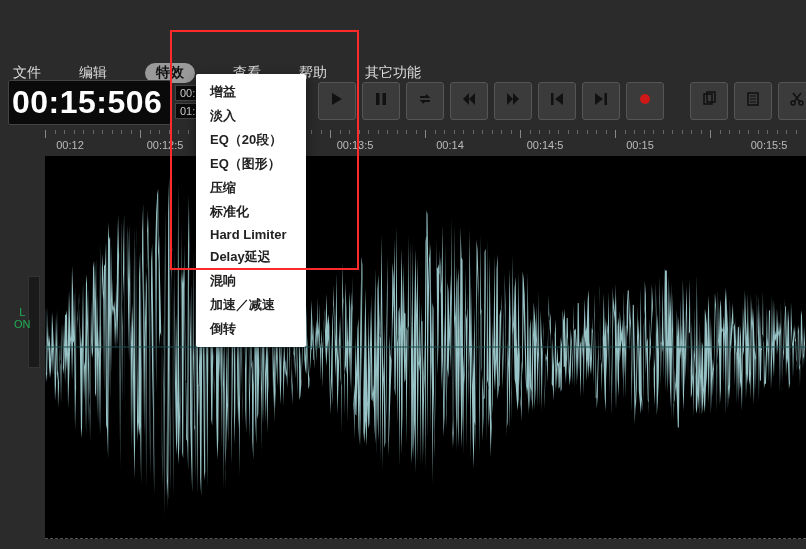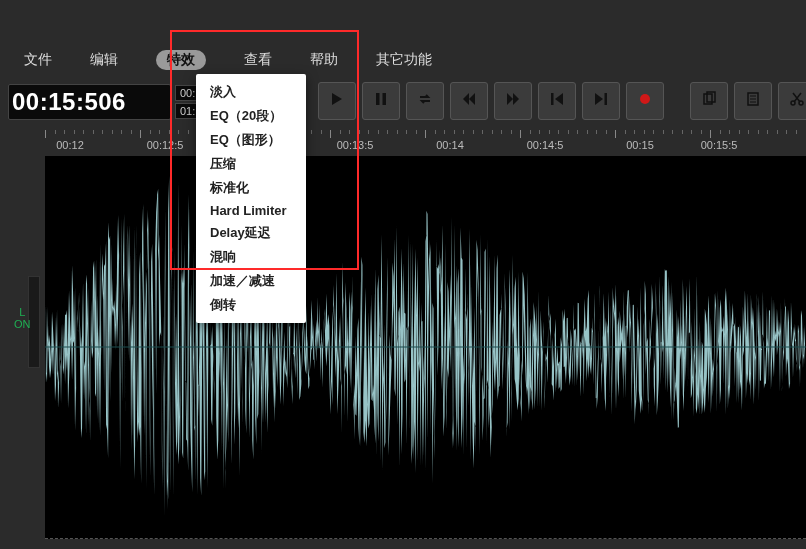--- a/index.html
+++ b/index.html
@@ -9,27 +9,27 @@
     height: 549px;
     background: #2b2b2b;
     font-family: "Microsoft YaHei", "PingFang SC", Arial, sans-serif;
     color: #eee;
     overflow: hidden;
     position: relative;
   }
   
   .menubar {
     position: absolute;
-    top: 48px;
+    top: 61px;
     left: 0;
     right: 0;
     height: 24px;
     display: flex;
     align-items: center;
-    padding-left: 24px;
+    padding-left: 13px;
     gap: 38px;
     font-size: 14px;
     color: #ddd;
   }
   .menubar .menu-item {
     cursor: pointer;
   }
   .menubar .menu-item.active {
     background: #9a9a9a;
     color: #111;
@@ -45,21 +45,21 @@
     right: 0;
     height: 40px;
     display: flex;
     align-items: center;
   }
   .time-display {
     background: #0a0a0a;
     color: #fff;
     font-family: Arial, sans-serif;
     font-weight: bold;
-    font-size: 24px;
+    font-size: 32px;
     padding: 3px 3px;
     border: 1px solid #444;
     border-radius: 2px;
     min-width: 155px;
     letter-spacing: 0.5px;
   }
   .small-time {
     margin-left: 4px;
     display: flex;
     flex-direction: column;
@@ -407,40 +407,41 @@
       <div class="tick-minor" style="left: 731.5px;"></div>
       <div class="tick-minor" style="left: 741px;"></div>
       <div class="tick-minor" style="left: 750.5px;"></div>
       <div class="tick-label" style="left: 25px;">00:12</div>
       <div class="tick-label" style="left: 120px;">00:12:5</div>
       <div class="tick-label" style="left: 215px;">00:13</div>
       <div class="tick-label" style="left: 310px;">00:13:5</div>
       <div class="tick-label" style="left: 405px;">00:14</div>
       <div class="tick-label" style="left: 500px;">00:14:5</div>
       <div class="tick-label" style="left: 595px;">00:15</div>
-      <div class="tick-label" style="left: 674px;">00:15:5</div>
+      <div class="tick-label" style="left: 724px;">00:15:5</div>
     </div>
 </div>
 
 <div class="channel-strip">
   <div class="level-meter"></div>
   <div class="channel-label">
     <div>L</div>
     <div>ON</div>
   </div>
 </div>
 
 <div class="wave-area">
   <svg id="waveform-svg" preserveAspectRatio="none" viewBox="0 0 760 380">
       <path d="M0 190 L0 147.3 L1 227.3 L2 149.6 L3 195.5 L4 177.8 L5 185.4 L6 202.9 L7 154.7 L8 171.5 L9 194.4 L10 243.8 L11 227.6 L12 151.5 L13 250.8 L14 229.7 L15 182.5 L16 246.1 L17 181.2 L18 209.8 L19 165.2 L20 227.2 L21 198.2 L22 213.9 L23 177.8 L24 133.8 L25 163.4 L26 189.3 L27 108.6 L28 134.0 L29 176.6 L30 273.1 L31 228.9 L32 152.1 L33 175.3 L34 135.3 L35 204.1 L36 280.6 L37 270.3 L38 184.2 L39 242.6 L40 209.2 L41 277.6 L42 180.4 L43 131.1 L44 230.8 L45 252.9 L46 143.4 L47 193.0 L48 111.3 L49 104.1 L50 145.4 L51 102.4 L52 261.9 L53 202.6 L54 167.5 L55 278.7 L56 183.9 L57 123.2 L58 143.2 L59 109.5 L60 107.4 L61 84.5 L62 269.2 L63 65.8 L64 83.2 L65 79.5 L66 215.8 L67 121.2 L68 160.0 L69 143.5 L70 154.0 L71 192.0 L72 99.6 L73 58.7 L74 103.0 L75 216.8 L76 91.5 L77 245.3 L78 98.9 L79 57.6 L80 258.4 L81 169.8 L82 68.5 L83 123.7 L84 68.4 L85 152.8 L86 185.4 L87 146.8 L88 172.9 L89 321.7 L90 287.5 L91 78.6 L92 199.3 L93 264.5 L94 278.5 L95 269.5 L96 326.0 L97 77.1 L98 47.7 L99 186.8 L100 113.9 L101 330.3 L102 53.1 L103 80.9 L104 189.2 L105 319.1 L106 138.5 L107 213.9 L108 261.8 L109 337.8 L110 92.8 L111 237.1 L112 38.5 L113 32.9 L114 189.8 L115 175.4 L116 179.1 L117 330.6 L118 156.7 L119 357.8 L120 111.3 L121 279.2 L122 351.2 L123 56.1 L124 20.0 L125 268.9 L126 123.8 L127 90.7 L128 338.4 L129 111.3 L130 167.1 L131 297.5 L132 283.9 L133 25.4 L134 213.4 L135 297.9 L136 68.5 L137 295.0 L138 300.8 L139 86.4 L140 169.8 L141 283.3 L142 281.6 L143 314.2 L144 48.7 L145 265.3 L146 302.8 L147 334.8 L148 224.0 L149 183.7 L150 325.9 L151 28.3 L152 50.4 L153 260.0 L154 197.3 L155 320.0 L156 338.3 L157 197.4 L158 108.6 L159 134.9 L160 323.3 L161 206.1 L162 53.0 L163 195.1 L164 86.3 L165 175.0 L166 262.0 L167 268.3 L168 191.2 L169 244.5 L170 40.0 L171 259.2 L172 302.4 L173 282.7 L174 189.3 L175 230.8 L176 93.0 L177 156.3 L178 332.5 L179 143.4 L180 330.8 L181 179.7 L182 249.1 L183 285.8 L184 45.2 L185 69.5 L186 306.2 L187 253.1 L188 177.7 L189 88.3 L190 220.8 L191 101.6 L192 207.4 L193 79.6 L194 318.0 L195 224.2 L196 138.2 L197 267.2 L198 101.0 L199 181.6 L200 211.2 L201 107.0 L202 195.6 L203 157.9 L204 281.0 L205 224.2 L206 134.2 L207 282.7 L208 301.9 L209 172.2 L210 137.0 L211 124.1 L212 261.7 L213 256.7 L214 210.2 L215 130.2 L216 296.5 L217 107.5 L218 267.1 L219 161.3 L220 216.0 L221 187.6 L222 147.8 L223 237.0 L224 185.7 L225 189.3 L226 109.2 L227 189.6 L228 251.4 L229 171.1 L230 252.1 L231 200.4 L232 230.0 L233 172.5 L234 163.7 L235 207.0 L236 147.3 L237 175.7 L238 209.8 L239 174.6 L240 215.2 L241 219.8 L242 188.7 L243 135.5 L244 169.9 L245 169.1 L246 222.3 L247 247.0 L248 195.5 L249 200.3 L250 221.7 L251 169.0 L252 207.3 L253 139.2 L254 242.8 L255 238.9 L256 227.0 L257 175.6 L258 159.8 L259 173.9 L260 200.4 L261 148.7 L262 198.7 L263 232.1 L264 228.6 L265 188.9 L266 143.0 L267 165.2 L268 202.1 L269 204.0 L270 179.3 L271 162.3 L272 194.1 L273 164.3 L274 191.5 L275 189.2 L276 183.0 L277 230.5 L278 181.1 L279 156.7 L280 173.7 L281 136.8 L282 168.5 L283 157.2 L284 169.2 L285 245.9 L286 194.9 L287 164.5 L288 147.9 L289 169.0 L290 220.5 L291 193.2 L292 256.9 L293 229.3 L294 201.2 L295 156.4 L296 277.1 L297 105.2 L298 152.0 L299 260.6 L300 125.4 L301 152.0 L302 265.7 L303 181.6 L304 203.3 L305 231.6 L306 134.5 L307 157.3 L308 237.4 L309 282.3 L310 179.1 L311 216.1 L312 172.7 L313 160.8 L314 218.8 L315 290.2 L316 100.3 L317 108.5 L318 274.9 L319 285.6 L320 262.9 L321 288.9 L322 255.8 L323 154.5 L324 212.9 L325 147.6 L326 242.0 L327 244.0 L328 227.4 L329 268.7 L330 286.2 L331 162.2 L332 256.4 L333 283.9 L334 142.3 L335 305.5 L336 145.5 L337 313.2 L338 204.6 L339 290.6 L340 284.3 L341 246.5 L342 137.8 L343 280.9 L344 177.7 L345 197.2 L346 203.2 L347 105.8 L348 119.3 L349 231.6 L350 239.3 L351 171.7 L352 268.3 L353 155.6 L354 149.8 L355 172.8 L356 297.3 L357 257.1 L358 105.8 L359 155.9 L360 156.8 L361 287.4 L362 189.0 L363 78.7 L364 273.2 L365 85.0 L366 191.9 L367 87.3 L368 302.5 L369 264.4 L370 315.6 L371 155.6 L372 303.6 L373 222.5 L374 133.7 L375 308.6 L376 165.0 L377 164.1 L378 300.0 L379 182.3 L380 314.0 L381 54.4 L382 57.7 L383 129.3 L384 81.9 L385 280.1 L386 130.3 L387 325.6 L388 234.3 L389 283.4 L390 199.9 L391 109.3 L392 112.2 L393 107.5 L394 118.7 L395 100.5 L396 232.8 L397 201.4 L398 279.2 L399 258.9 L400 86.9 L401 253.8 L402 211.2 L403 220.8 L404 179.8 L405 214.9 L406 60.7 L407 263.7 L408 289.6 L409 171.9 L410 154.2 L411 108.7 L412 259.3 L413 289.9 L414 133.9 L415 226.0 L416 290.7 L417 259.2 L418 196.9 L419 227.5 L420 153.4 L421 163.0 L422 147.9 L423 249.9 L424 72.4 L425 147.5 L426 217.0 L427 277.8 L428 310.9 L429 264.2 L430 269.9 L431 83.3 L432 93.4 L433 127.2 L434 248.8 L435 77.9 L436 210.5 L437 223.5 L438 242.0 L439 240.9 L440 126.9 L441 286.0 L442 81.1 L443 270.8 L444 247.5 L445 300.3 L446 263.3 L447 246.8 L448 175.5 L449 97.8 L450 234.6 L451 201.5 L452 242.7 L453 231.1 L454 228.0 L455 184.6 L456 136.6 L457 206.2 L458 169.9 L459 116.5 L460 150.4 L461 280.0 L462 183.4 L463 215.8 L464 272.1 L465 156.5 L466 264.9 L467 98.4 L468 175.1 L469 221.9 L470 227.6 L471 242.0 L472 253.2 L473 241.5 L474 186.8 L475 253.5 L476 202.8 L477 218.6 L478 148.6 L479 188.9 L480 222.3 L481 237.7 L482 115.5 L483 190.0 L484 252.6 L485 229.7 L486 235.5 L487 160.4 L488 186.1 L489 252.7 L490 231.0 L491 148.4 L492 189.7 L493 206.5 L494 251.0 L495 181.1 L496 253.5 L497 199.4 L498 164.3 L499 251.5 L500 204.6 L501 199.6 L502 188.8 L503 157.6 L504 164.2 L505 156.4 L506 226.7 L507 229.0 L508 243.4 L509 175.2 L510 236.0 L511 204.9 L512 189.0 L513 231.9 L514 229.5 L515 180.0 L516 187.8 L517 153.0 L518 164.5 L519 151.7 L520 185.7 L521 223.1 L522 179.5 L523 190.7 L524 213.0 L525 171.8 L526 183.0 L527 208.0 L528 146.9 L529 230.0 L530 174.2 L531 229.5 L532 146.1 L533 146.5 L534 208.0 L535 239.8 L536 177.9 L537 201.9 L538 172.8 L539 141.7 L540 174.5 L541 169.8 L542 142.0 L543 133.0 L544 208.1 L545 217.2 L546 170.6 L547 175.6 L548 227.9 L549 157.9 L550 195.6 L551 251.6 L552 239.3 L553 196.0 L554 127.6 L555 202.0 L556 207.9 L557 178.6 L558 209.6 L559 241.3 L560 254.0 L561 163.7 L562 176.8 L563 134.5 L564 242.3 L565 147.4 L566 258.8 L567 183.8 L568 140.8 L569 157.0 L570 127.1 L571 251.9 L572 168.5 L573 159.9 L574 205.9 L575 190.9 L576 182.4 L577 222.7 L578 133.7 L579 219.7 L580 169.1 L581 168.2 L582 180.7 L583 132.8 L584 155.6 L585 172.2 L586 255.3 L587 161.1 L588 218.2 L589 266.8 L590 240.4 L591 191.1 L592 149.3 L593 233.5 L594 244.1 L595 256.4 L596 242.5 L597 254.0 L598 168.8 L599 152.8 L600 217.6 L601 184.7 L602 180.5 L603 258.0 L604 161.8 L605 184.2 L606 166.4 L607 151.0 L608 211.6 L609 201.1 L610 143.8 L611 258.2 L612 243.6 L613 222.6 L614 144.7 L615 185.2 L616 185.2 L617 195.6 L618 181.7 L619 112.6 L620 114.3 L621 113.4 L622 186.7 L623 119.4 L624 160.8 L625 136.1 L626 264.4 L627 133.8 L628 246.4 L629 242.7 L630 224.6 L631 242.5 L632 270.3 L633 269.8 L634 205.0 L635 141.7 L636 234.0 L637 122.3 L638 157.4 L639 235.4 L640 154.5 L641 129.1 L642 232.9 L643 176.2 L644 175.4 L645 212.9 L646 164.5 L647 231.8 L648 191.0 L649 204.6 L650 219.1 L651 118.0 L652 231.9 L653 180.6 L654 257.8 L655 219.8 L656 184.8 L657 189.2 L658 245.8 L659 255.6 L660 231.4 L661 219.5 L662 156.0 L663 138.4 L664 214.6 L665 160.7 L666 200.6 L667 240.1 L668 203.0 L669 136.2 L670 153.9 L671 255.1 L672 133.3 L673 187.7 L674 247.3 L675 232.5 L676 170.0 L677 173.9 L678 159.0 L679 189.2 L680 257.5 L681 178.2 L682 151.3 L683 241.9 L684 142.0 L685 195.6 L686 179.6 L687 166.7 L688 169.7 L689 166.2 L690 196.2 L691 195.5 L692 169.6 L693 170.7 L694 232.8 L695 224.2 L696 253.3 L697 198.9 L698 193.7 L699 157.1 L700 241.8 L701 216.0 L702 226.2 L703 163.9 L704 212.2 L705 242.6 L706 141.9 L707 218.8 L708 247.4 L709 183.3 L710 233.1 L711 141.5 L712 163.8 L713 244.1 L714 154.3 L715 190.8 L716 193.0 L717 134.2 L718 231.3 L719 226.1 L720 227.0 L721 197.0 L722 180.5 L723 224.6 L724 157.2 L725 207.5 L726 138.8 L727 201.6 L728 220.0 L729 178.6 L730 173.9 L731 198.3 L732 186.8 L733 162.6 L734 234.5 L735 145.6 L736 235.3 L737 191.5 L738 203.7 L739 141.3 L740 219.3 L741 201.1 L742 207.4 L743 231.5 L744 225.4 L745 171.2 L746 189.7 L747 181.7 L748 169.6 L749 185.1 L750 181.4 L751 214.9 L752 176.1 L753 167.8 L754 230.1 L755 153.2 L756 158.9 L757 196.9 L758 202.4 L759 167.0 L759 208.0 L758 169.4 L757 211.4 L756 181.7 L755 198.9 L754 208.4 L753 213.6 L752 167.3 L751 207.9 L750 201.7 L749 166.6 L748 185.7 L747 220.8 L746 171.0 L745 144.9 L744 232.4 L743 165.3 L742 152.1 L741 189.3 L740 150.5 L739 148.7 L738 166.5 L737 207.1 L736 231.8 L735 179.1 L734 165.0 L733 180.2 L732 172.5 L731 151.5 L730 184.8 L729 181.8 L728 142.4 L727 181.7 L726 206.6 L725 232.2 L724 153.7 L723 153.5 L722 210.6 L721 149.4 L720 195.1 L719 225.5 L718 186.2 L717 177.9 L716 177.4 L715 223.4 L714 223.5 L713 139.0 L712 181.3 L711 136.6 L710 194.6 L709 203.8 L708 168.4 L707 150.7 L706 173.9 L705 137.5 L704 228.5 L703 222.4 L702 135.9 L701 180.6 L700 161.9 L699 133.4 L698 174.0 L697 149.3 L696 218.3 L695 179.3 L694 167.0 L693 245.9 L692 200.0 L691 245.9 L690 158.6 L689 229.6 L688 182.8 L687 146.2 L686 160.4 L685 172.5 L684 242.0 L683 227.2 L682 251.7 L681 150.7 L680 131.0 L679 145.5 L678 227.4 L677 172.6 L676 175.6 L675 142.5 L674 151.0 L673 183.2 L672 195.9 L671 209.8 L670 134.7 L669 179.0 L668 215.6 L667 201.7 L666 226.2 L665 256.5 L664 165.9 L663 245.6 L662 216.4 L661 167.8 L660 158.2 L659 151.7 L658 227.9 L657 247.4 L656 257.4 L655 217.9 L654 164.5 L653 252.5 L652 236.9 L651 256.4 L650 251.2 L649 149.9 L648 259.5 L647 216.4 L646 236.7 L645 240.9 L644 121.7 L643 166.5 L642 231.6 L641 156.8 L640 224.5 L639 157.8 L638 253.9 L637 236.8 L636 167.4 L635 202.8 L634 191.2 L633 159.2 L632 180.5 L631 152.5 L630 234.5 L629 210.2 L628 262.5 L627 194.0 L626 125.2 L625 250.6 L624 226.3 L623 187.8 L622 235.7 L621 189.0 L620 234.1 L619 143.7 L618 222.0 L617 127.8 L616 175.8 L615 227.9 L614 118.8 L613 196.1 L612 156.8 L611 177.3 L610 125.3 L609 249.1 L608 228.9 L607 145.4 L606 127.1 L605 195.8 L604 205.8 L603 246.9 L602 242.7 L601 205.5 L600 137.6 L599 124.0 L598 218.8 L597 251.7 L596 238.0 L595 130.2 L594 202.5 L593 161.2 L592 188.6 L591 230.5 L590 252.7 L589 195.9 L588 147.9 L587 148.1 L586 217.1 L585 146.3 L584 196.5 L583 133.4 L582 133.7 L581 150.1 L580 241.6 L579 156.3 L578 242.7 L577 162.6 L576 176.9 L575 167.4 L574 153.7 L573 239.8 L572 222.5 L571 137.6 L570 252.1 L569 164.1 L568 154.4 L567 130.5 L566 221.9 L565 161.4 L564 239.1 L563 200.9 L562 164.6 L561 221.3 L560 160.2 L559 180.1 L558 136.1 L557 184.2 L556 236.1 L555 186.6 L554 135.0 L553 185.4 L552 205.2 L551 239.9 L550 241.0 L549 135.5 L548 206.3 L547 160.1 L546 218.6 L545 193.1 L544 185.2 L543 221.3 L542 201.8 L541 224.3 L540 190.9 L539 178.9 L538 238.1 L537 175.5 L536 187.2 L535 184.3 L534 191.0 L533 190.6 L532 223.6 L531 186.4 L530 171.3 L529 173.8 L528 171.1 L527 228.2 L526 184.7 L525 218.2 L524 228.5 L523 215.2 L522 160.9 L521 161.3 L520 226.7 L519 209.5 L518 209.9 L517 156.5 L516 231.9 L515 234.5 L514 204.1 L513 205.6 L512 209.0 L511 231.7 L510 161.6 L509 178.7 L508 208.9 L507 180.2 L506 227.6 L505 179.3 L504 171.4 L503 138.1 L502 225.8 L501 203.1 L500 196.0 L499 238.9 L498 174.6 L497 195.3 L496 178.9 L495 153.1 L494 251.2 L493 133.5 L492 250.8 L491 193.2 L490 167.9 L489 156.5 L488 145.3 L487 253.5 L486 240.9 L485 161.5 L484 172.0 L483 257.1 L482 234.2 L481 228.3 L480 175.8 L479 138.1 L478 121.7 L477 115.0 L476 264.1 L475 242.4 L474 220.9 L473 115.1 L472 201.2 L471 180.6 L470 120.0 L469 131.0 L468 166.8 L467 177.7 L466 236.4 L465 165.6 L464 112.0 L463 180.0 L462 265.1 L461 271.6 L460 192.6 L459 117.0 L458 198.5 L457 233.0 L456 151.2 L455 153.4 L454 158.4 L453 240.8 L452 97.9 L451 112.1 L450 197.3 L449 233.6 L448 205.1 L447 164.3 L446 289.8 L445 172.2 L444 99.0 L443 232.7 L442 222.8 L441 228.7 L440 92.1 L439 95.4 L438 257.9 L437 283.2 L436 151.4 L435 158.9 L434 297.1 L433 147.2 L432 112.1 L431 165.4 L430 296.6 L429 149.1 L428 201.8 L427 228.8 L426 128.0 L425 302.6 L424 189.2 L423 217.0 L422 134.9 L421 292.9 L420 110.5 L419 179.2 L418 299.0 L417 103.4 L416 101.2 L415 70.8 L414 252.8 L413 111.4 L412 127.3 L411 293.4 L410 226.2 L409 68.0 L408 257.3 L407 291.5 L406 164.6 L405 117.7 L404 174.0 L403 134.8 L402 125.4 L401 272.4 L400 212.7 L399 154.4 L398 246.2 L397 68.2 L396 119.5 L395 138.0 L394 92.9 L393 184.1 L392 218.5 L391 83.0 L390 228.0 L389 301.7 L388 151.7 L387 146.1 L386 236.1 L385 87.5 L384 104.9 L383 166.6 L382 283.2 L381 78.0 L380 84.9 L379 232.4 L378 198.4 L377 308.2 L376 145.7 L375 190.3 L374 214.8 L373 204.2 L372 100.9 L371 160.1 L370 92.1 L369 142.7 L368 195.9 L367 288.1 L366 306.5 L365 97.8 L364 265.1 L363 168.9 L362 173.3 L361 170.2 L360 222.0 L359 225.2 L358 189.7 L357 140.0 L356 91.5 L355 168.4 L354 309.6 L353 177.5 L352 186.2 L351 69.4 L350 199.3 L349 81.6 L348 145.9 L347 172.0 L346 211.5 L345 236.9 L344 268.2 L343 298.1 L342 100.1 L341 170.7 L340 287.4 L339 166.5 L338 234.0 L337 167.3 L336 78.0 L335 181.2 L334 177.8 L333 118.2 L332 132.9 L331 298.9 L330 111.4 L329 166.1 L328 253.4 L327 227.4 L326 136.6 L325 227.4 L324 266.4 L323 271.2 L322 244.6 L321 188.4 L320 130.8 L319 183.6 L318 240.2 L317 118.7 L316 227.1 L315 122.9 L314 288.2 L313 270.2 L312 218.2 L311 258.3 L310 257.0 L309 226.3 L308 254.0 L307 118.4 L306 237.8 L305 153.5 L304 135.0 L303 201.9 L302 159.1 L301 217.0 L300 208.3 L299 218.0 L298 140.4 L297 161.7 L296 228.9 L295 221.5 L294 160.4 L293 204.3 L292 190.1 L291 116.5 L290 185.3 L289 159.0 L288 128.1 L287 248.1 L286 224.1 L285 257.2 L284 219.8 L283 181.7 L282 192.6 L281 209.4 L280 192.9 L279 151.9 L278 176.7 L277 191.9 L276 171.3 L275 224.2 L274 146.0 L273 194.0 L272 140.0 L271 204.8 L270 184.0 L269 212.4 L268 166.5 L267 190.4 L266 193.0 L265 207.4 L264 221.7 L263 211.7 L262 178.2 L261 217.0 L260 212.9 L259 202.9 L258 162.9 L257 204.5 L256 223.5 L255 198.4 L254 184.3 L253 143.6 L252 239.1 L251 188.0 L250 208.0 L249 144.1 L248 202.7 L247 229.6 L246 211.1 L245 164.0 L244 221.2 L243 144.4 L242 231.2 L241 214.5 L240 202.3 L239 217.5 L238 249.0 L237 119.7 L236 223.5 L235 247.5 L234 205.7 L233 137.2 L232 201.1 L231 129.9 L230 225.2 L229 265.2 L228 181.7 L227 169.3 L226 129.3 L225 107.8 L224 175.4 L223 222.1 L222 276.0 L221 213.4 L220 265.3 L219 175.1 L218 107.2 L217 265.7 L216 213.0 L215 97.4 L214 224.5 L213 113.5 L212 113.1 L211 286.9 L210 261.8 L209 185.4 L208 228.5 L207 202.4 L206 212.6 L205 147.8 L204 236.9 L203 187.0 L202 79.2 L201 276.4 L200 251.6 L199 102.9 L198 97.1 L197 244.3 L196 201.4 L195 145.5 L194 236.8 L193 271.0 L192 227.8 L191 106.6 L190 255.0 L189 287.5 L188 87.4 L187 72.7 L186 295.3 L185 92.8 L184 174.1 L183 136.9 L182 246.6 L181 288.9 L180 314.0 L179 250.1 L178 195.9 L177 154.5 L176 293.3 L175 55.1 L174 226.6 L173 94.9 L172 72.6 L171 74.7 L170 49.3 L169 226.5 L168 202.8 L167 168.0 L166 186.9 L165 189.2 L164 52.0 L163 211.1 L162 330.4 L161 149.5 L160 312.8 L159 322.8 L158 215.4 L157 119.2 L156 109.2 L155 48.9 L154 228.6 L153 227.4 L152 336.7 L151 174.8 L150 267.5 L149 273.3 L148 93.8 L147 311.9 L146 126.3 L145 181.3 L144 101.2 L143 38.1 L142 290.1 L141 225.5 L140 223.5 L139 131.1 L138 110.0 L137 126.5 L136 112.5 L135 233.6 L134 291.5 L133 307.2 L132 238.4 L131 155.4 L130 287.6 L129 93.6 L128 283.2 L127 95.5 L126 62.1 L125 334.7 L124 182.2 L123 342.0 L122 321.4 L121 271.4 L120 52.2 L119 233.8 L118 185.5 L117 301.9 L116 170.6 L115 127.4 L114 78.1 L113 104.8 L112 40.1 L111 55.7 L110 93.6 L109 305.2 L108 156.2 L107 87.0 L106 105.3 L105 280.8 L104 108.5 L103 60.4 L102 110.8 L101 128.0 L100 179.3 L99 278.2 L98 154.2 L97 103.7 L96 214.6 L95 94.9 L94 118.3 L93 263.9 L92 285.0 L91 68.8 L90 222.0 L89 70.6 L88 292.7 L87 189.9 L86 292.6 L85 97.0 L84 204.9 L83 155.5 L82 79.3 L81 171.8 L80 260.4 L79 114.5 L78 138.1 L77 170.1 L76 62.5 L75 310.4 L74 94.1 L73 158.2 L72 188.3 L71 126.1 L70 192.9 L69 156.3 L68 147.9 L67 159.2 L66 87.4 L65 244.0 L64 158.9 L63 300.5 L62 272.4 L61 267.0 L60 105.5 L59 236.2 L58 113.0 L57 96.9 L56 199.7 L55 87.3 L54 275.0 L53 180.5 L52 138.0 L51 239.8 L50 236.1 L49 135.7 L48 195.3 L47 201.1 L46 184.0 L45 284.0 L44 189.8 L43 267.6 L42 127.4 L41 117.9 L40 204.0 L39 209.3 L38 125.8 L37 178.8 L36 191.6 L35 169.7 L34 144.5 L33 173.7 L32 161.7 L31 236.2 L30 130.9 L29 184.1 L28 186.0 L27 222.9 L26 177.7 L25 195.0 L24 224.1 L23 251.3 L22 153.3 L21 158.4 L20 157.5 L19 210.5 L18 217.1 L17 166.4 L16 209.6 L15 201.9 L14 225.5 L13 213.0 L12 223.2 L11 158.3 L10 215.8 L9 185.4 L8 218.0 L7 194.6 L6 213.1 L5 221.0 L4 209.6 L3 167.9 L2 225.3 L1 214.7 L0 155.9 Z" fill="#a7d8db" fill-opacity="0.9"></path>
       <line x1="0" x2="760" y1="190" y2="190" stroke="#1b4d4f" stroke-width="1"></line>
     </svg>
 </div>
 
 <div class="dropdown" id="effects-dropdown">
+    <div class="dd-item">增益</div>
     <div class="dd-item">淡入</div>
     <div class="dd-item">EQ（20段）</div>
     <div class="dd-item">EQ（图形）</div>
     <div class="dd-item">压缩</div>
     <div class="dd-item">标准化</div>
     <div class="dd-item">Hard Limiter</div>
     <div class="dd-item">Delay延迟</div>
     <div class="dd-item">混响</div>
     <div class="dd-item">加速／减速</div>
     <div class="dd-item">倒转</div>

